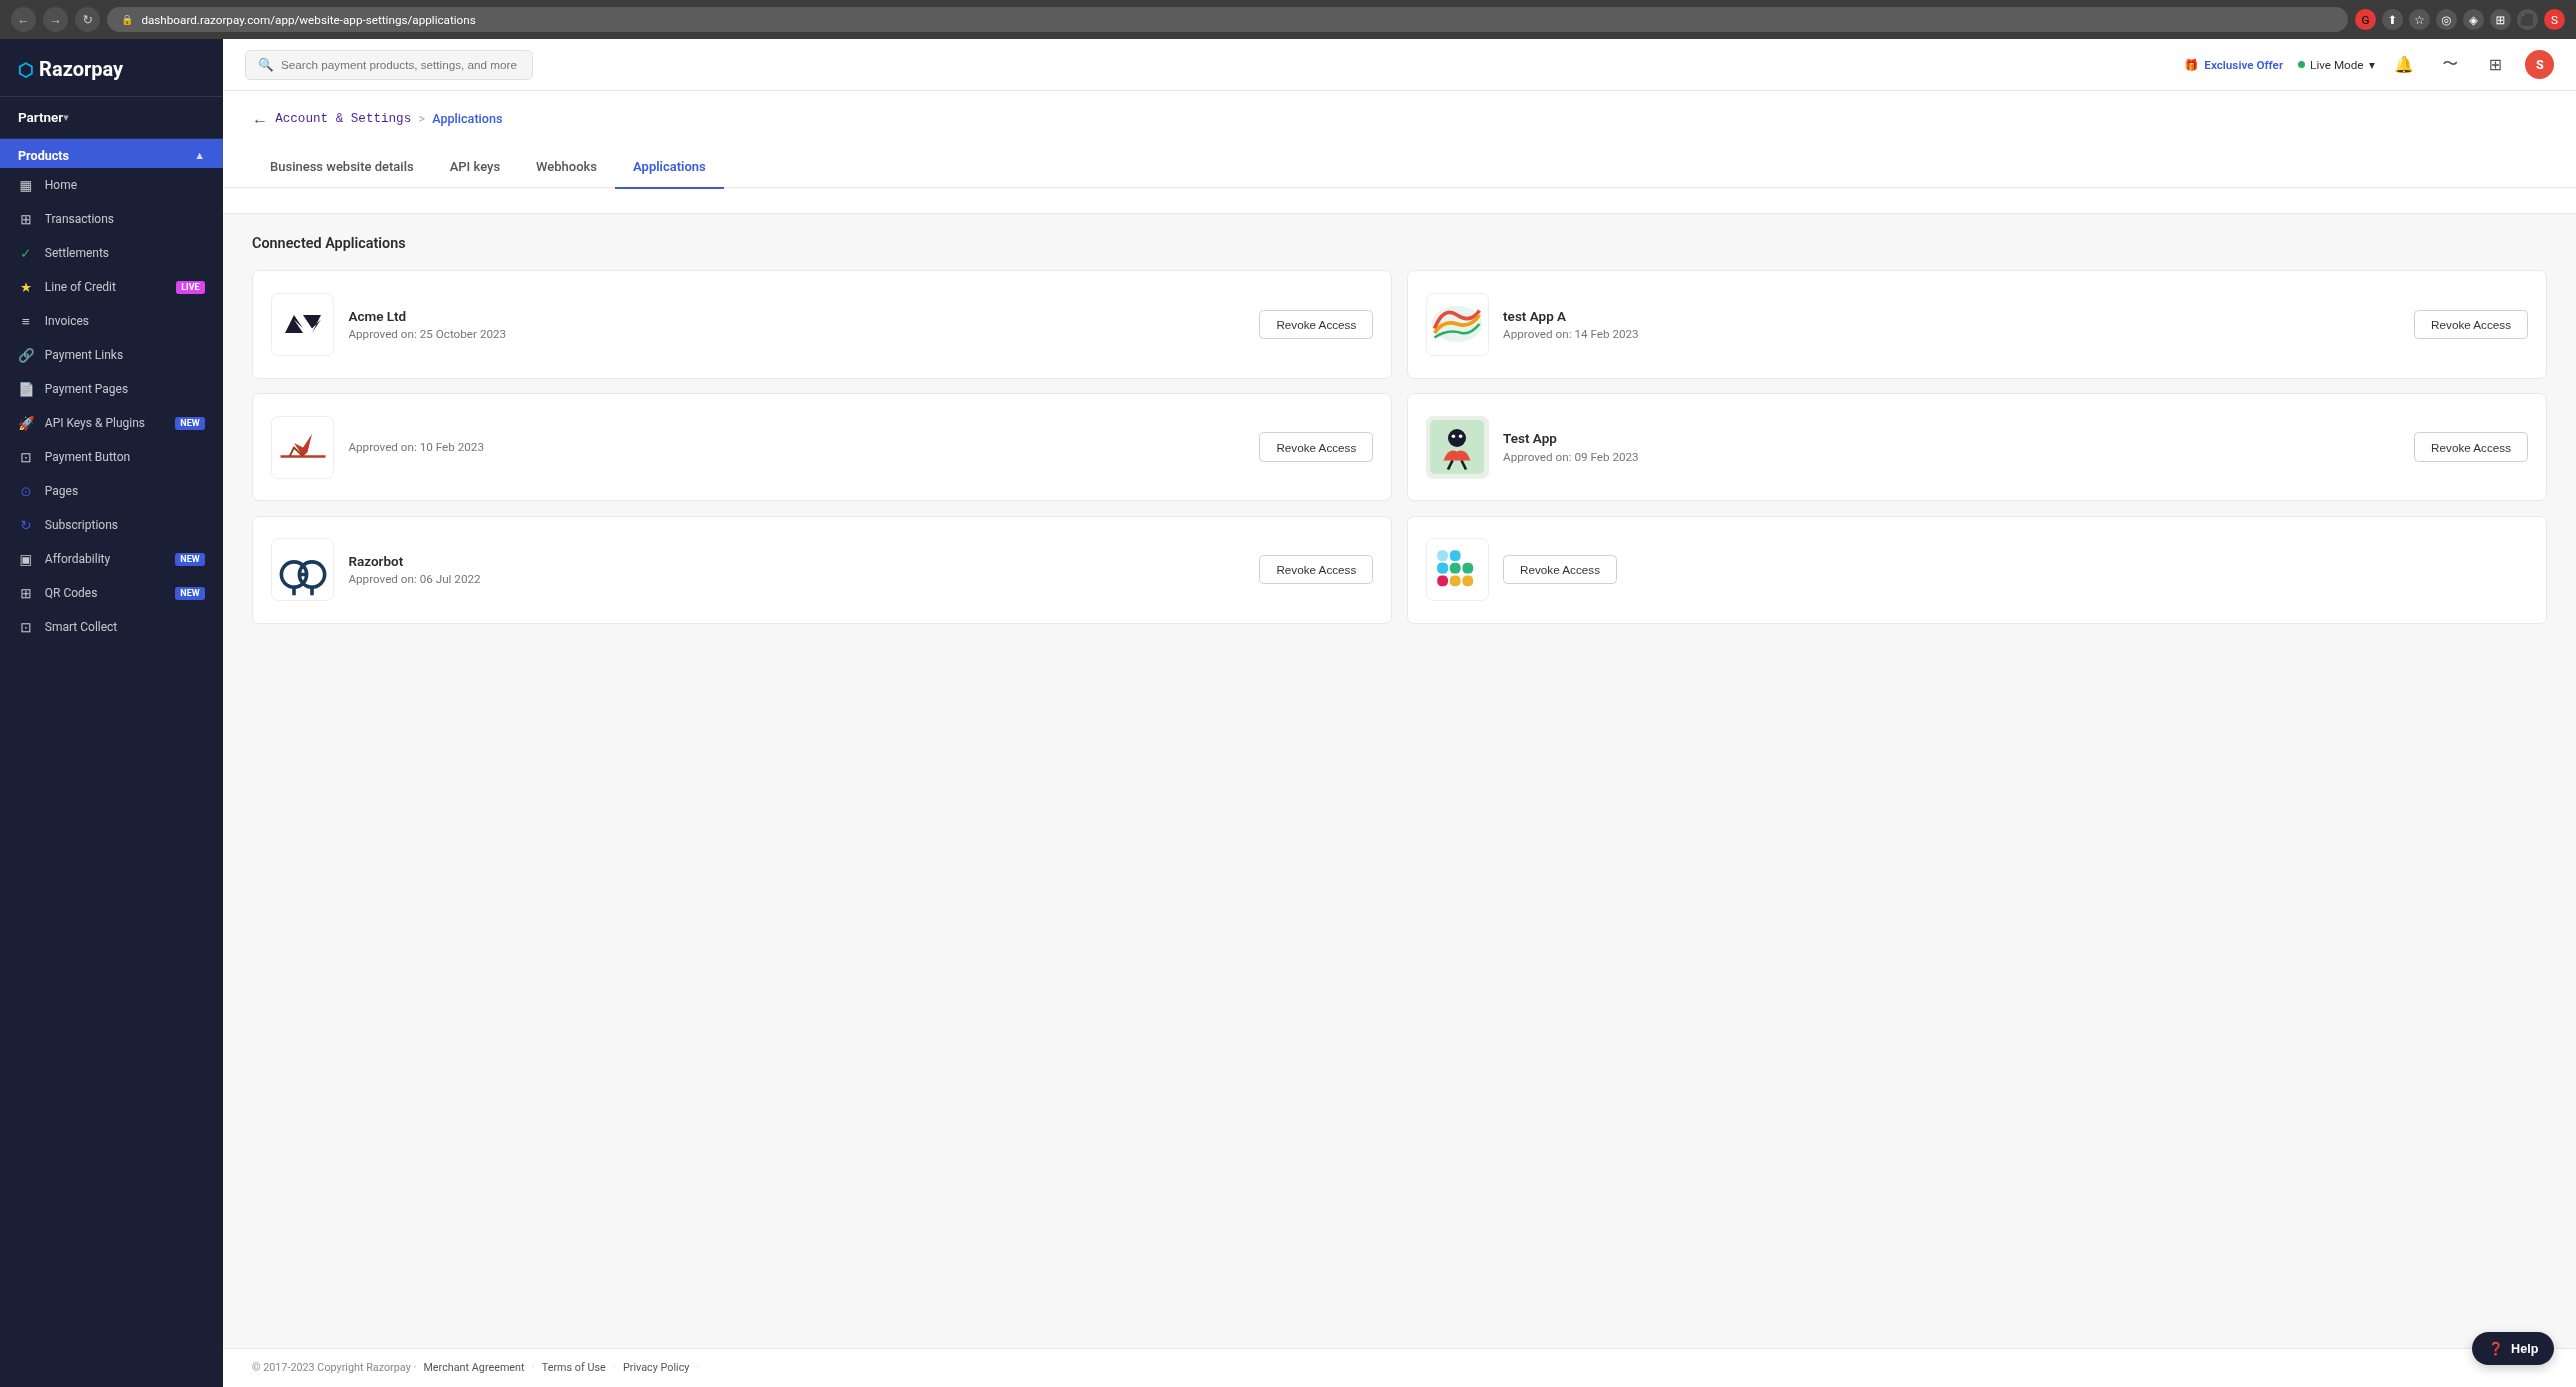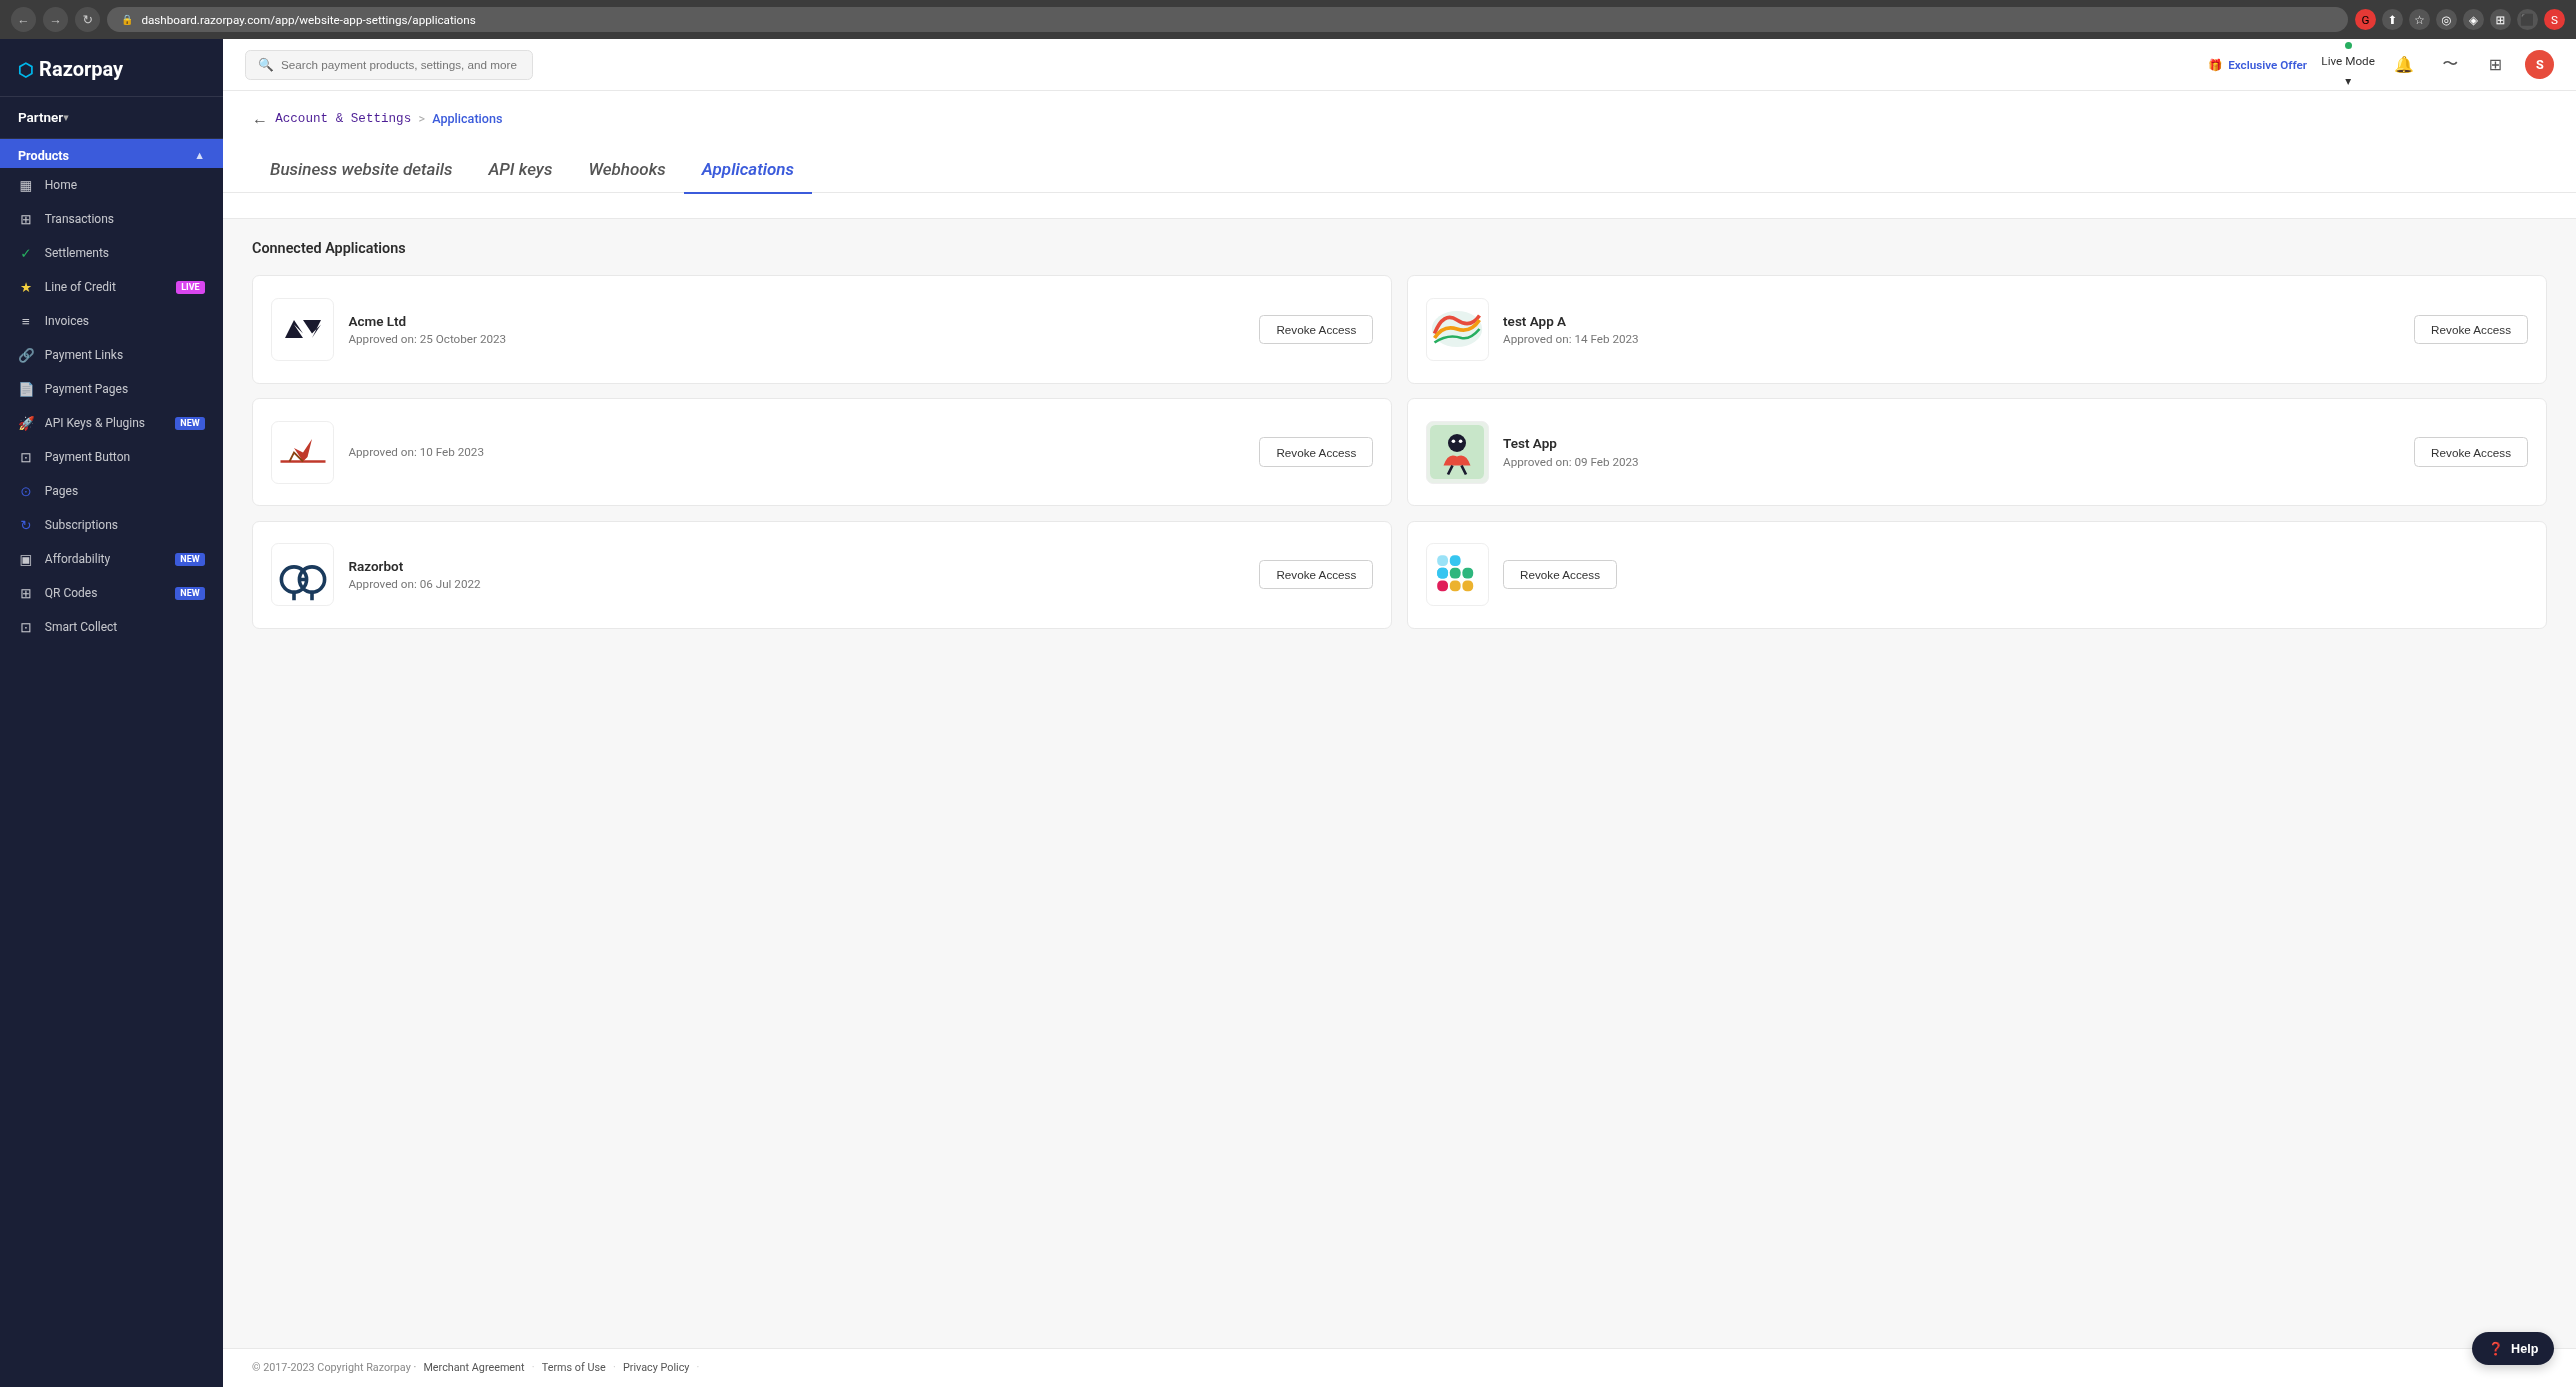--- a/index.html
+++ b/index.html
@@ -151,21 +151,20 @@
       color: #3b5bdb;
       cursor: pointer;
     }
     .live-mode {
       display: flex;
       align-items: center;
       gap: 5.4px;
       font-size: 11.7px;
       color: #333;
       cursor: pointer;
-      flex-direction: column;
     }
     .live-dot { width: 7.2px; height: 7.2px; background: #27ae60; border-radius: 50%; }
     .topbar-icon-btn {
       width: 31px; height: 31px;
       border: none; background: transparent; cursor: pointer;
       display: flex; align-items: center; justify-content: center;
       font-size: 16px; color: #555; border-radius: 50%;
     }
     .avatar { width: 29px; height: 29px; border-radius: 50%; background: #e74c3c; display: flex; align-items: center; justify-content: center; color: #fff; font-size: 12.6px; font-weight: 700; cursor: pointer; }
 
@@ -201,28 +200,27 @@
       gap: 0;
       border-bottom: 1.8px solid #e8e8e8;
       margin-bottom: 25px;
       background: #fff;
       margin-left: -29px;
       margin-right: -29px;
       padding: 0 29px;
     }
     .tab {
       padding: 12.6px 18px;
-      font-size: 17px;
+      font-size: 13px;
       cursor: pointer;
       color: #555;
       border-bottom: 2.7px solid transparent;
       margin-bottom: -1.8px;
       font-weight: 500;
       transition: color 0.15s;
-      font-style: italic;
     }
     .tab.active { color: #3b5bdb; border-bottom-color: #3b5bdb; font-weight: 600; }
 
     
     .page-top {
       background: #fff;
       padding: 18px 29px 0;
       border-bottom: 0.9px solid #e8e8e8;
     }
 

